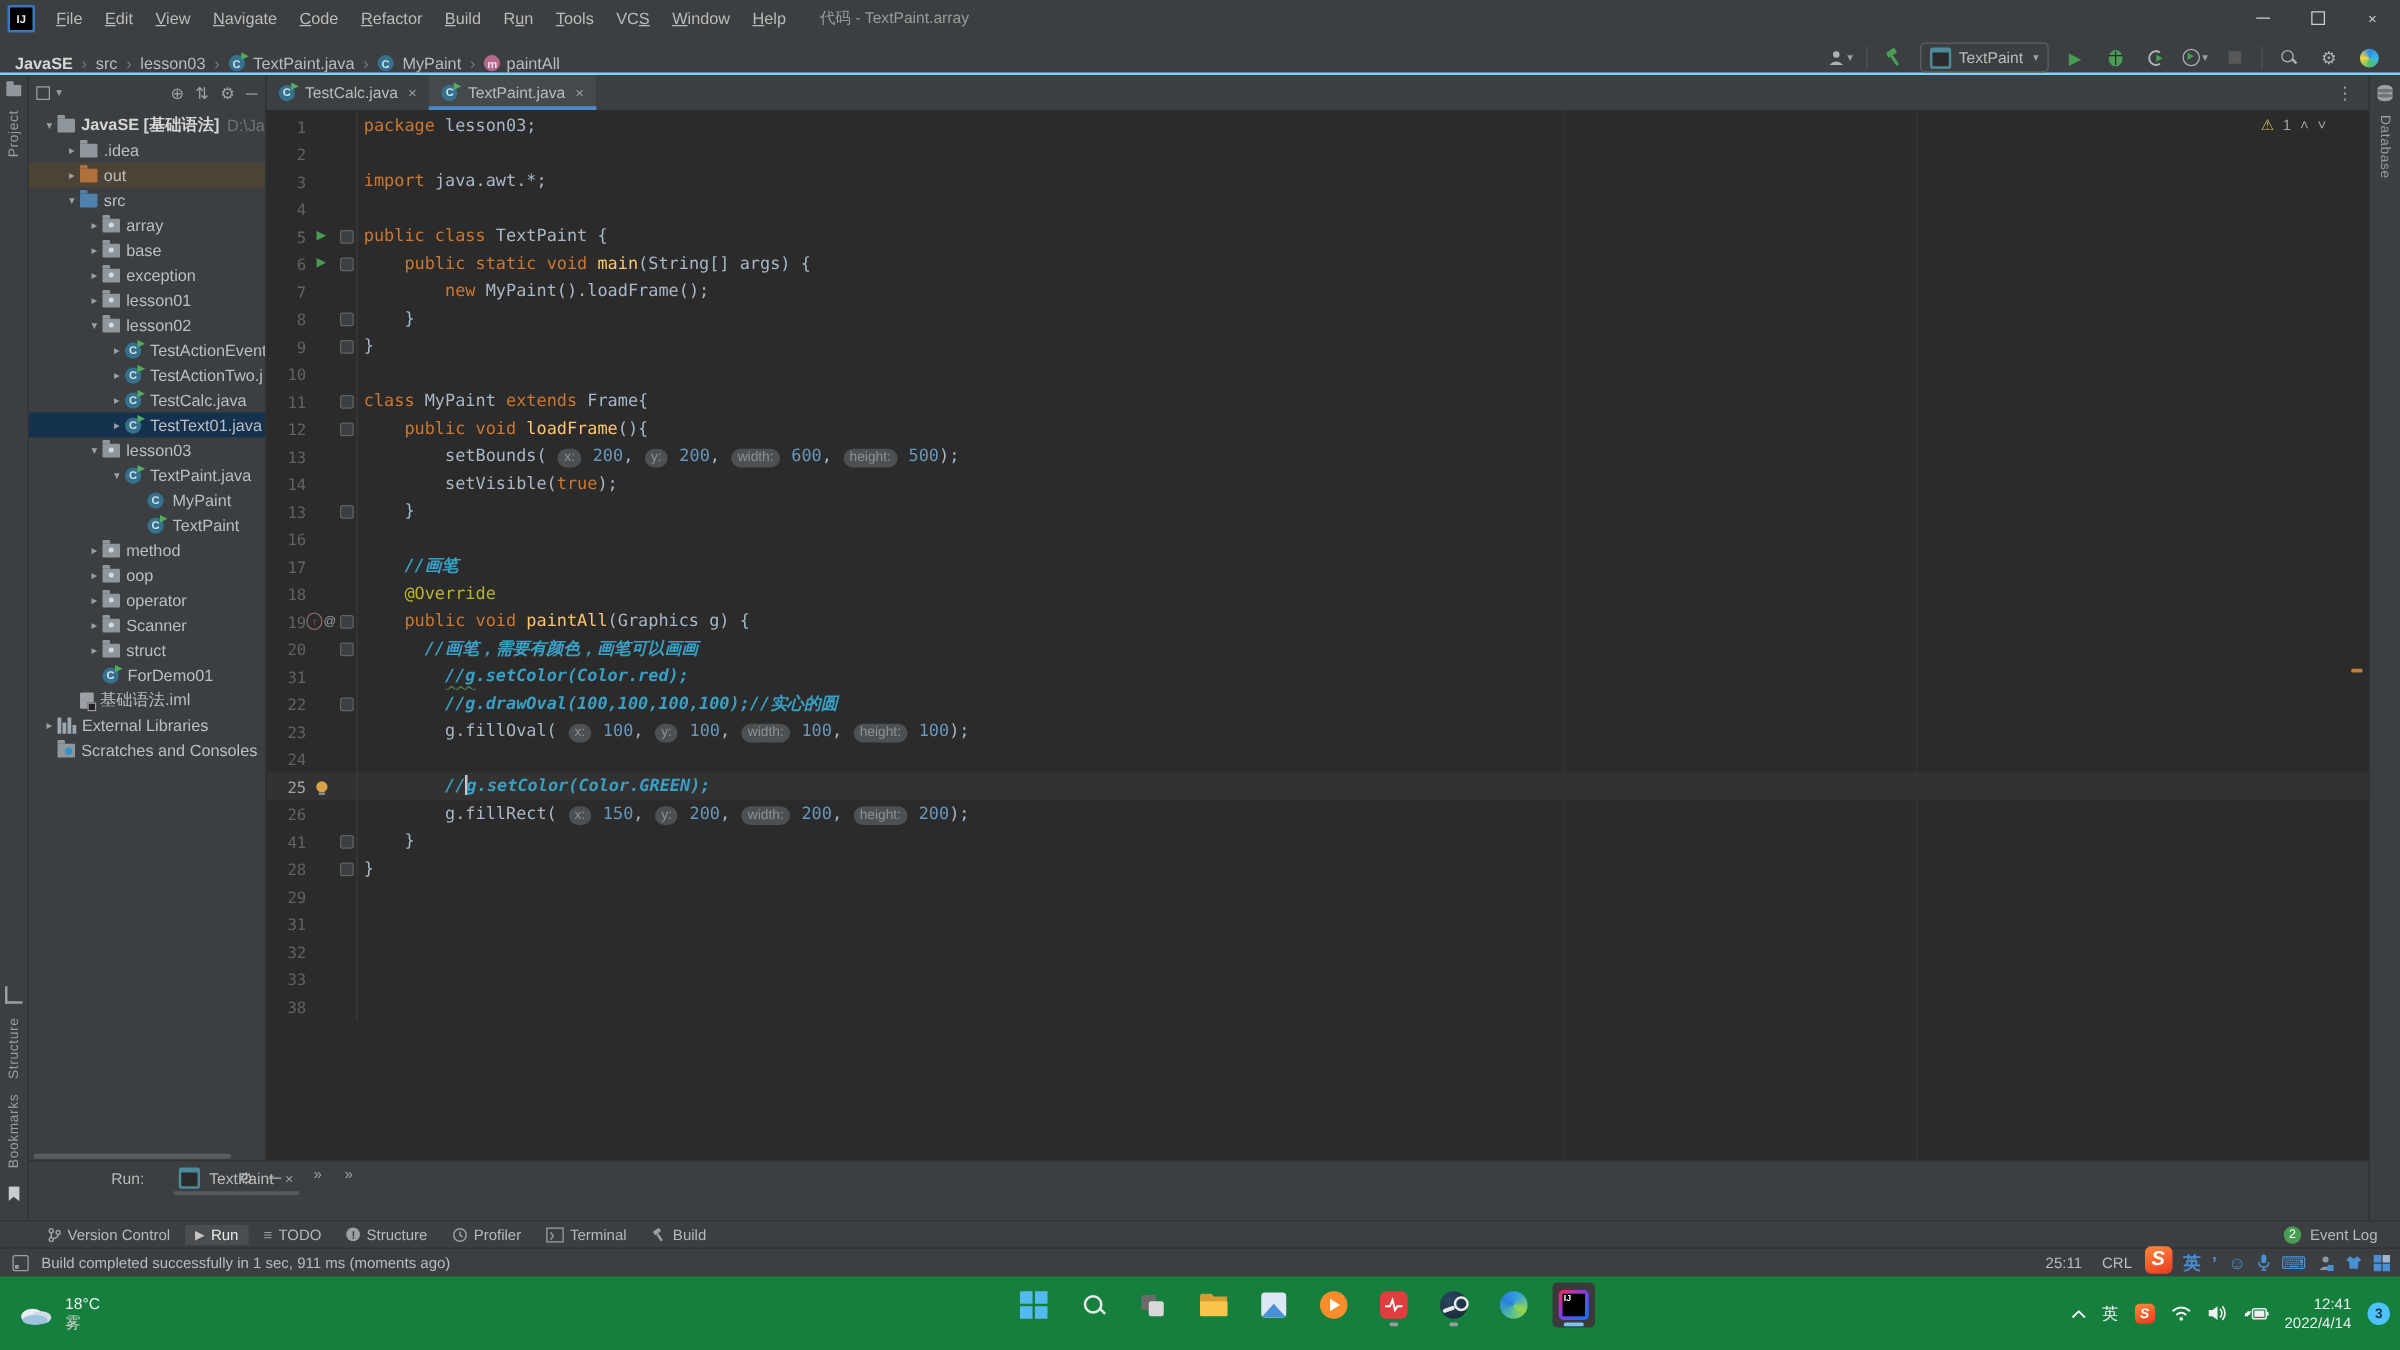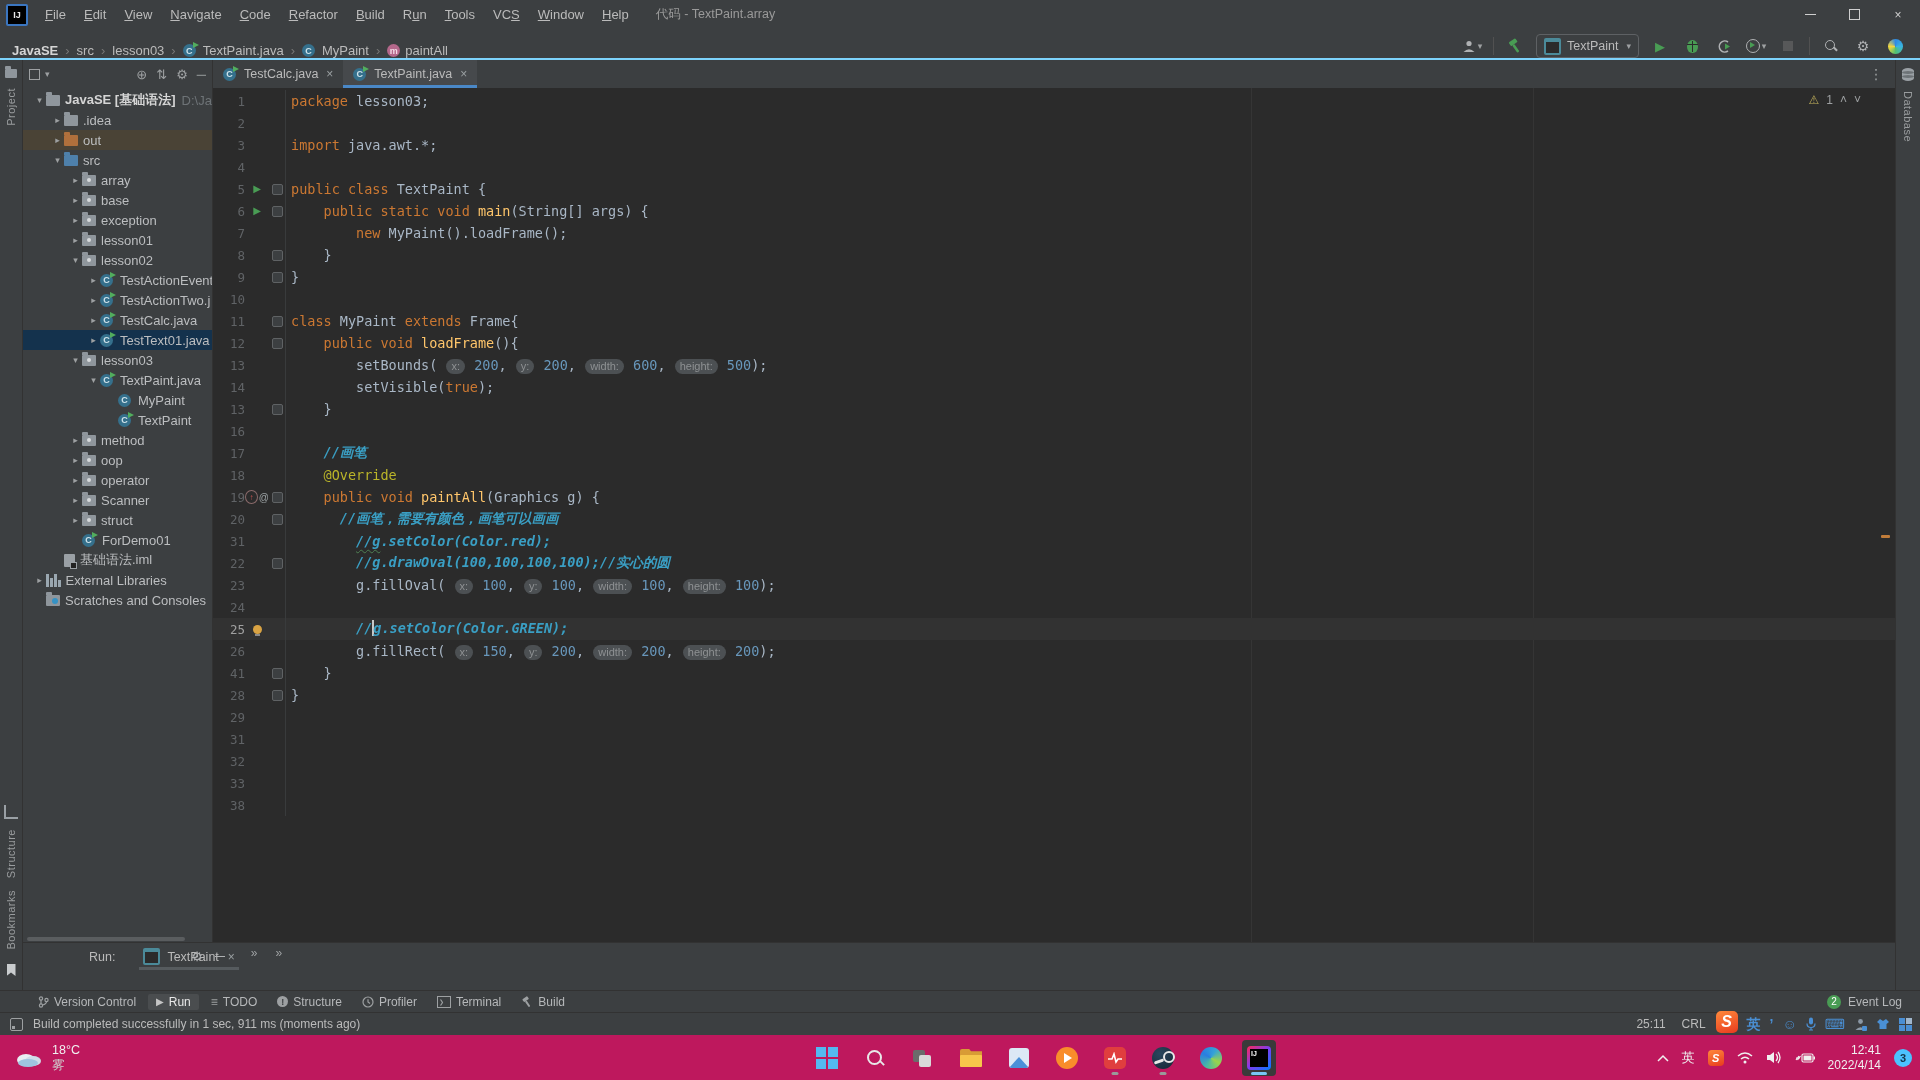--- a/index.html
+++ b/index.html
@@ -152,21 +152,21 @@
   #status-ic::after{content:"";position:absolute;left:1px;bottom:1px;width:3px;height:3px;background:#9da0a2;}
   #status-right{margin-left:auto;display:flex;align-items:center;gap:16px;}
   #ime-bar{display:flex;align-items:center;gap:9px;margin-left:-6px;}
   .ime-ic{color:#4a8fd4;font-size:14px;line-height:1;}
   #sogou-logo{width:22px;height:22px;border-radius:5px;background:linear-gradient(160deg,#ff8a3c,#e83a1e);color:#fff;font-weight:bold;font-style:italic;font-size:16px;display:flex;align-items:center;justify-content:center;margin-top:-4px;}
   .ime-grid{display:grid;grid-template-columns:6px 6px;grid-gap:1px;}
   .ime-grid i{display:block;width:6px;height:6px;background:#4a8fd4;}
   .ime-grid i:nth-child(2){background:#9fb6cc;}
 
   
-  #taskbar{height:45px;background:#be185d;display:flex;align-items:center;position:relative;flex:0 0 auto;color:#fff;}
+  #taskbar{height:59px;background:#15803d;display:flex;align-items:center;position:relative;flex:0 0 auto;color:#fff;}
   #weather{display:flex;align-items:center;gap:8px;margin-left:14px;}
   #weather .wtext{display:flex;flex-direction:column;font-size:12.5px;line-height:15px;color:#f0f0f0;}
   #task-icons{position:absolute;left:810px;top:0;height:45px;display:flex;align-items:center;gap:14px;}
   .tk{width:34px;height:36px;display:flex;align-items:center;justify-content:center;position:relative;border-radius:4px;}
   .tk.active{background:#3a3a3a;}
   .tk .dot{position:absolute;bottom:1px;left:50%;transform:translateX(-50%);width:7px;height:3px;border-radius:2px;background:#9a9a9a;}
   .tk.active .dot{width:16px;background:#79c6f5;}
   .start-ic{display:grid;grid-template-columns:10px 10px;grid-gap:2px;}
   .start-ic i{display:block;width:10px;height:10px;background:#53b9f1;}
   .search-ic{position:relative;width:18px;height:18px;}

